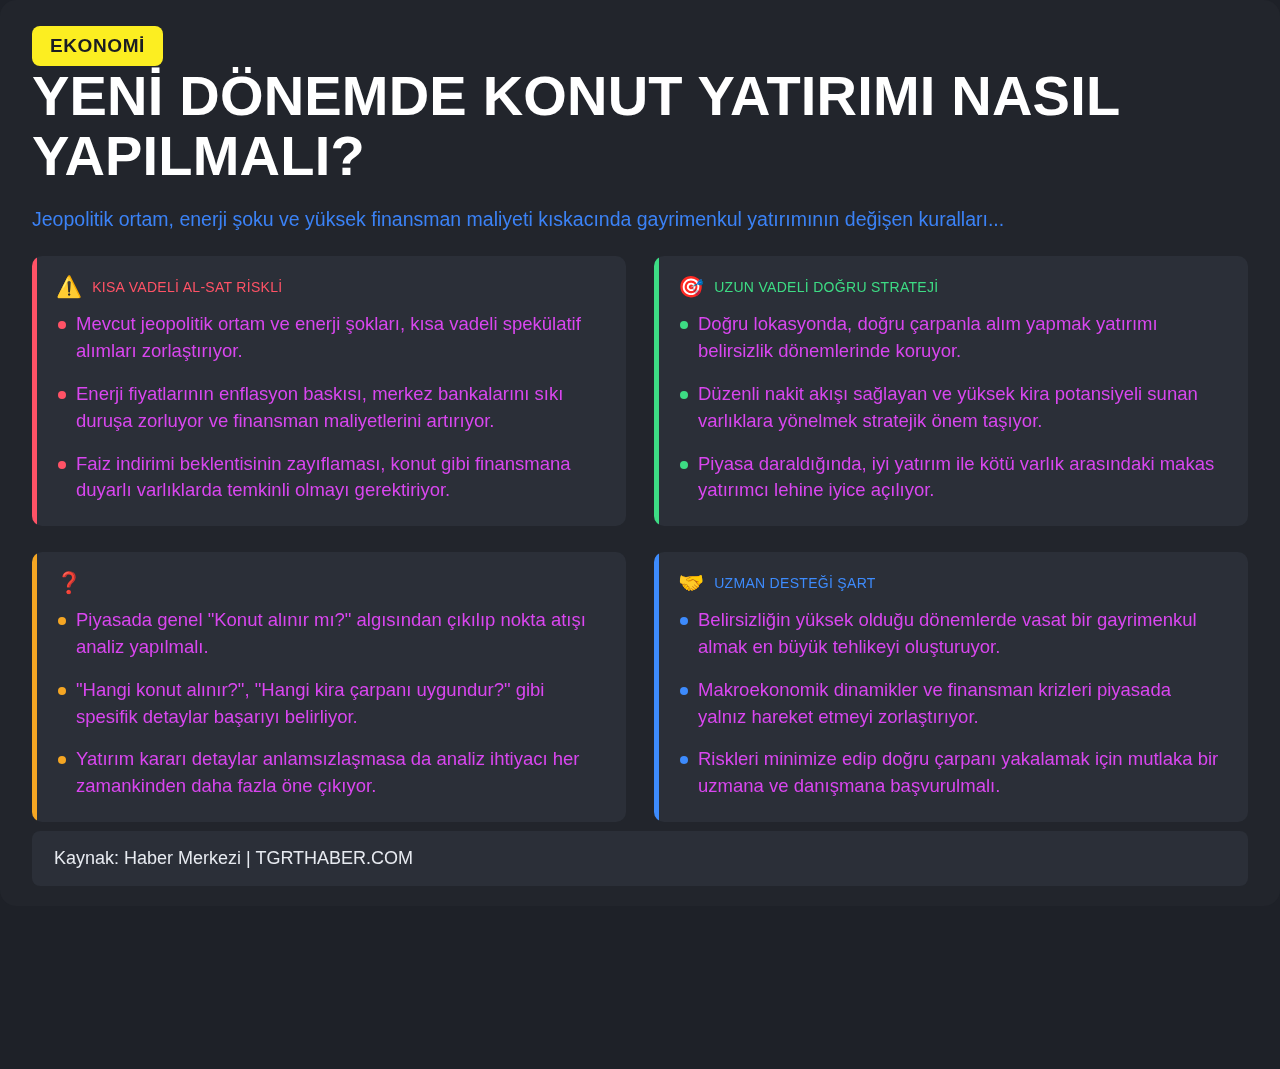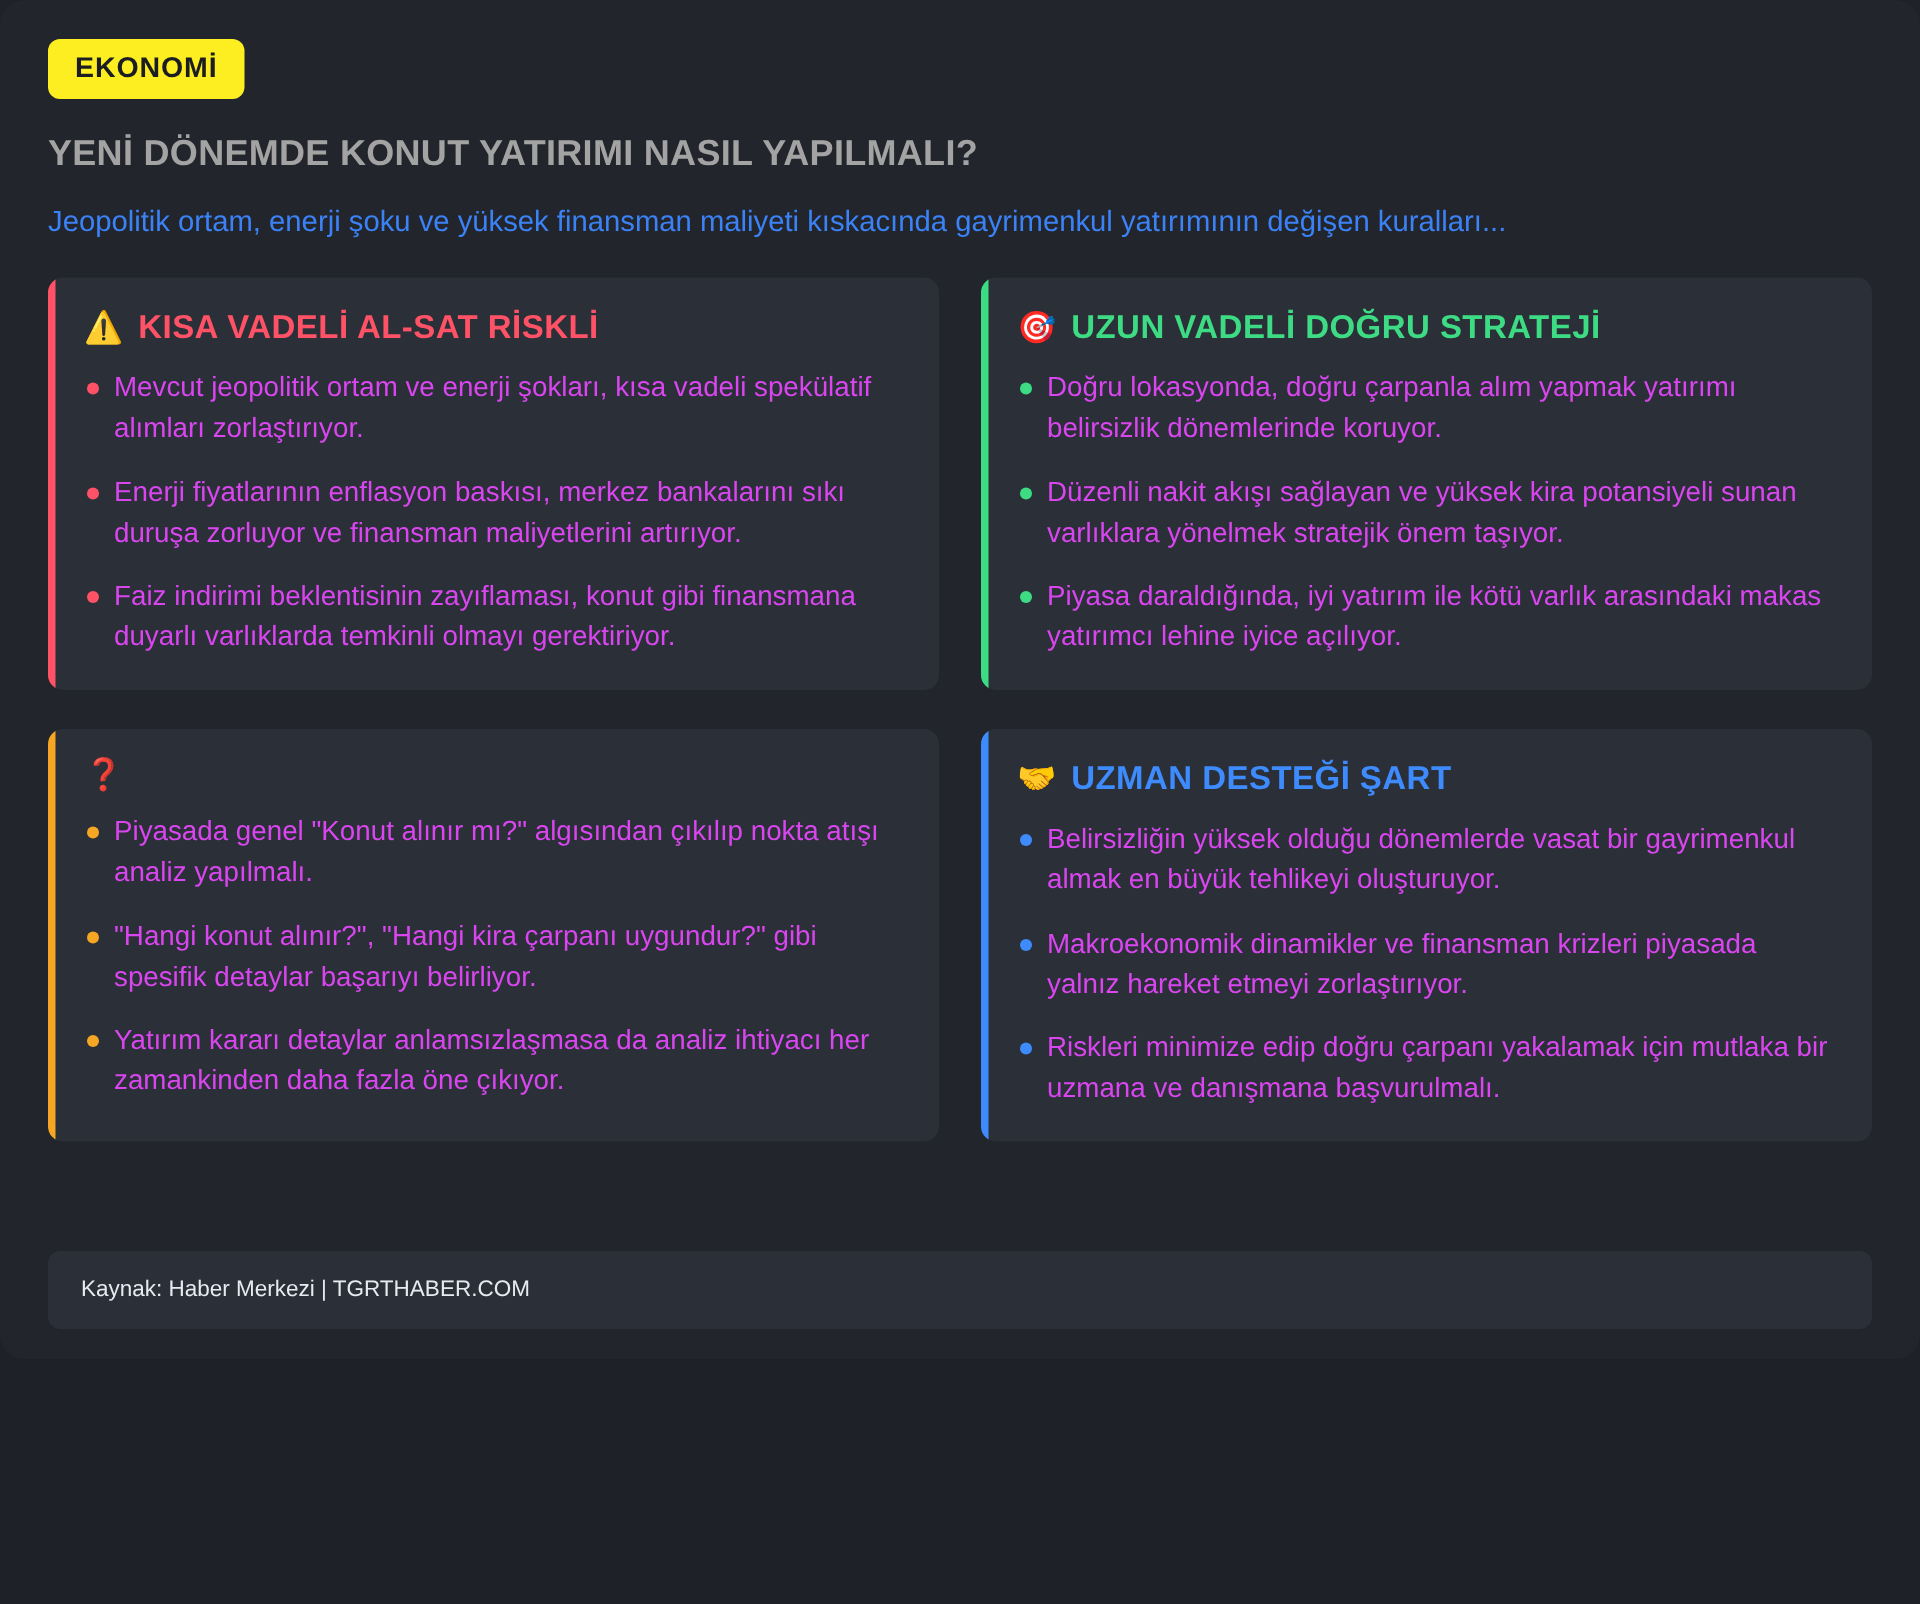--- a/index.html
+++ b/index.html
@@ -28,23 +28,22 @@
     color: #1b1d23;
     font-weight: bold;
     font-size: 19px;
     letter-spacing: 0.6px;
     padding: 9px 18px;
     border-radius: 8px;
     align-self: flex-start;
   }
 
   .title {
-    margin-top: 24px;
-    color: #a3a3a3;
-    font-size: 24px;
+    color: #ffffff;
+    font-size: 56px;
     font-weight: bold;
     letter-spacing: 0.2px;
     line-height: 1.08;
   }
 
   .subtitle {
     margin-top: 19px;
     color: #3b82f6;
     font-size: 19.5px;
     line-height: 1.35;
@@ -77,22 +76,22 @@
 
   .card-head {
     display: flex;
     align-items: center;
     gap: 10px;
     margin-bottom: 14px;
   }
   .card-icon { font-size: 21px; line-height: 1; }
   .card-title {
     color: var(--accent);
-    font-size: 22px;
-    font-weight: bold;
+    font-size: 14px;
+    font-weight: normal;
     letter-spacing: 0.3px;
   }
 
   ul.points { list-style: none; }
   ul.points li {
     position: relative;
     padding-left: 20px;
     color: #d946ef;
     font-size: 18.5px;
     line-height: 1.45;
@@ -112,21 +111,21 @@
 
   
   .footer {
     margin-top: auto;
     background: #2b2f38;
     border-radius: 8px;
     padding: 17px 22px;
   }
   .footer-text {
     color: #e7eaf0;
-    font-size: 15px;
+    font-size: 18px;
   }
 </style>
 </head>
 <body>
 
 <div class="page">
 
   <div class="badge">EKONOMİ</div>
 
   <h1 class="title">YENİ DÖNEMDE KONUT YATIRIMI NASIL YAPILMALI?</h1>

